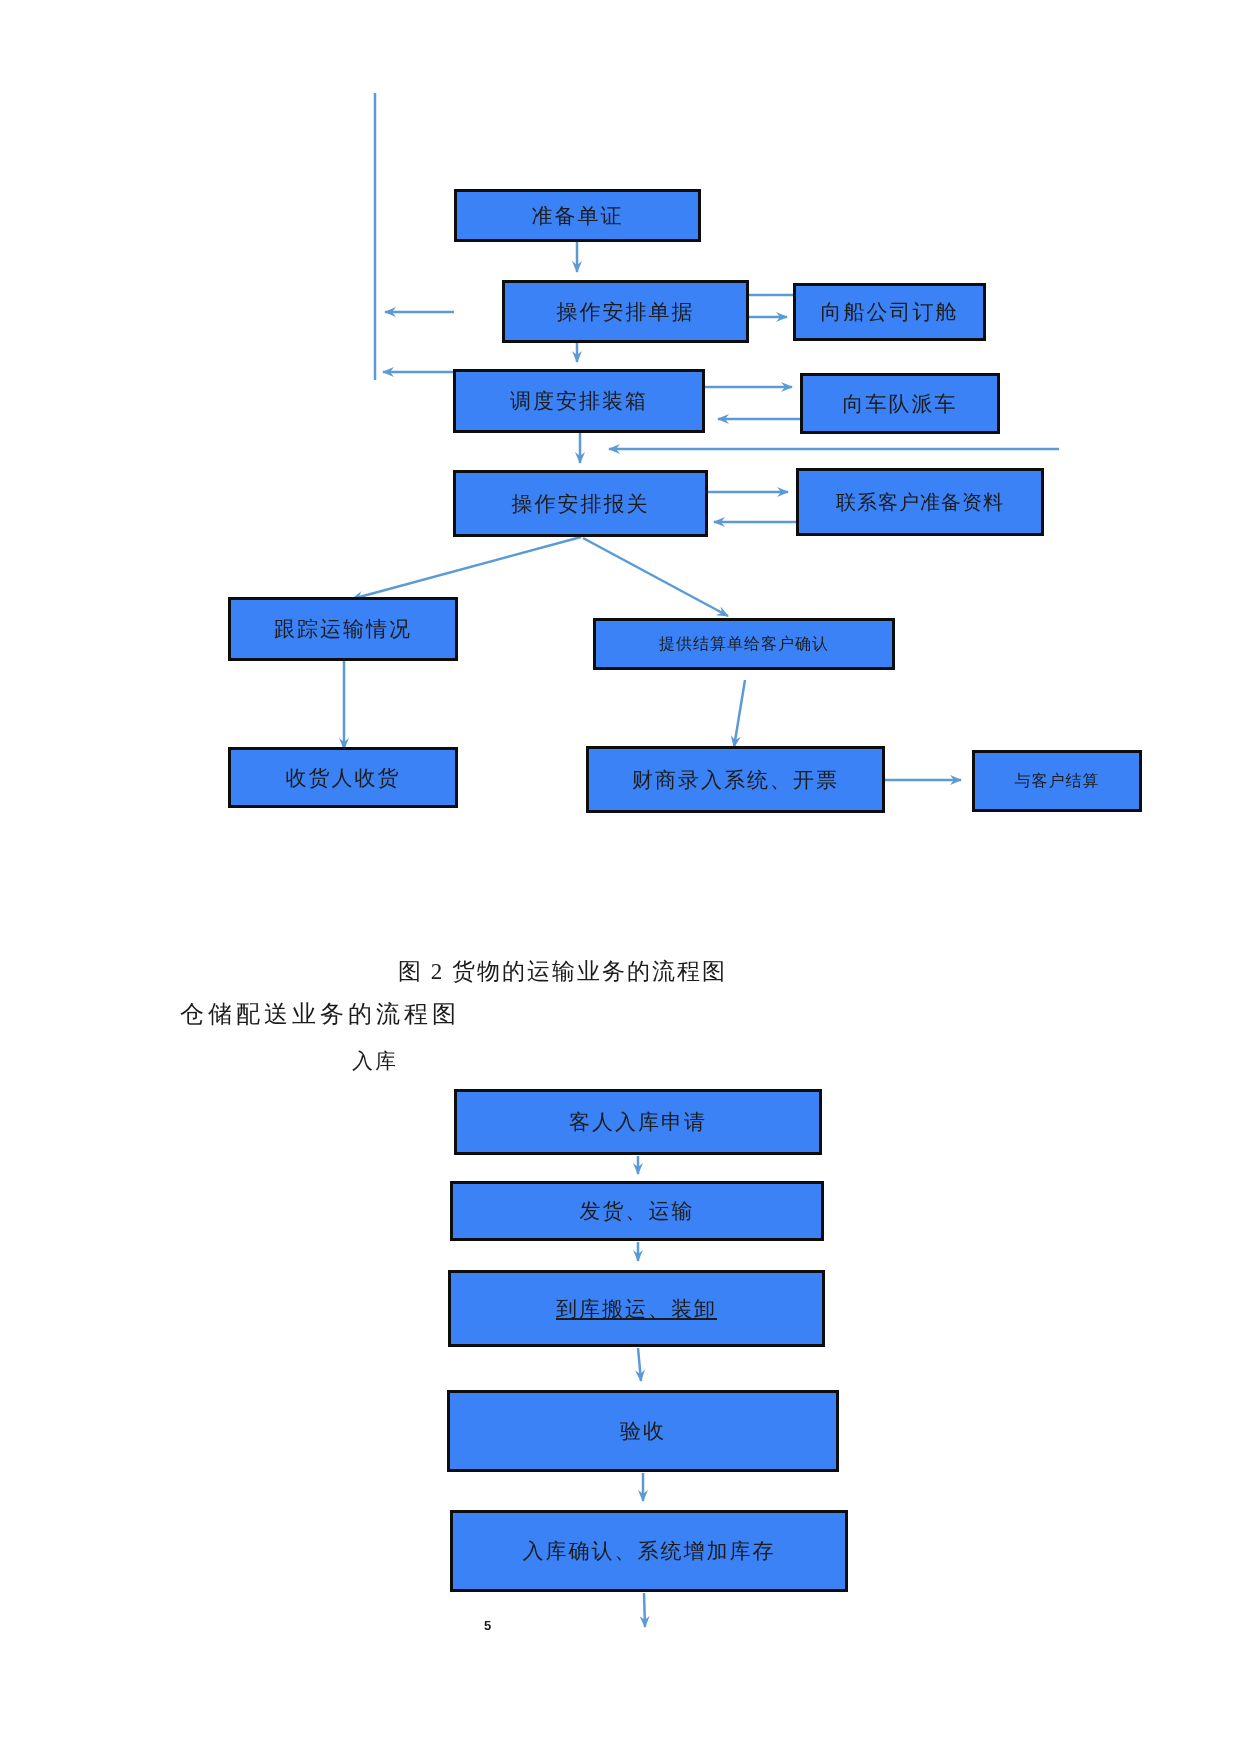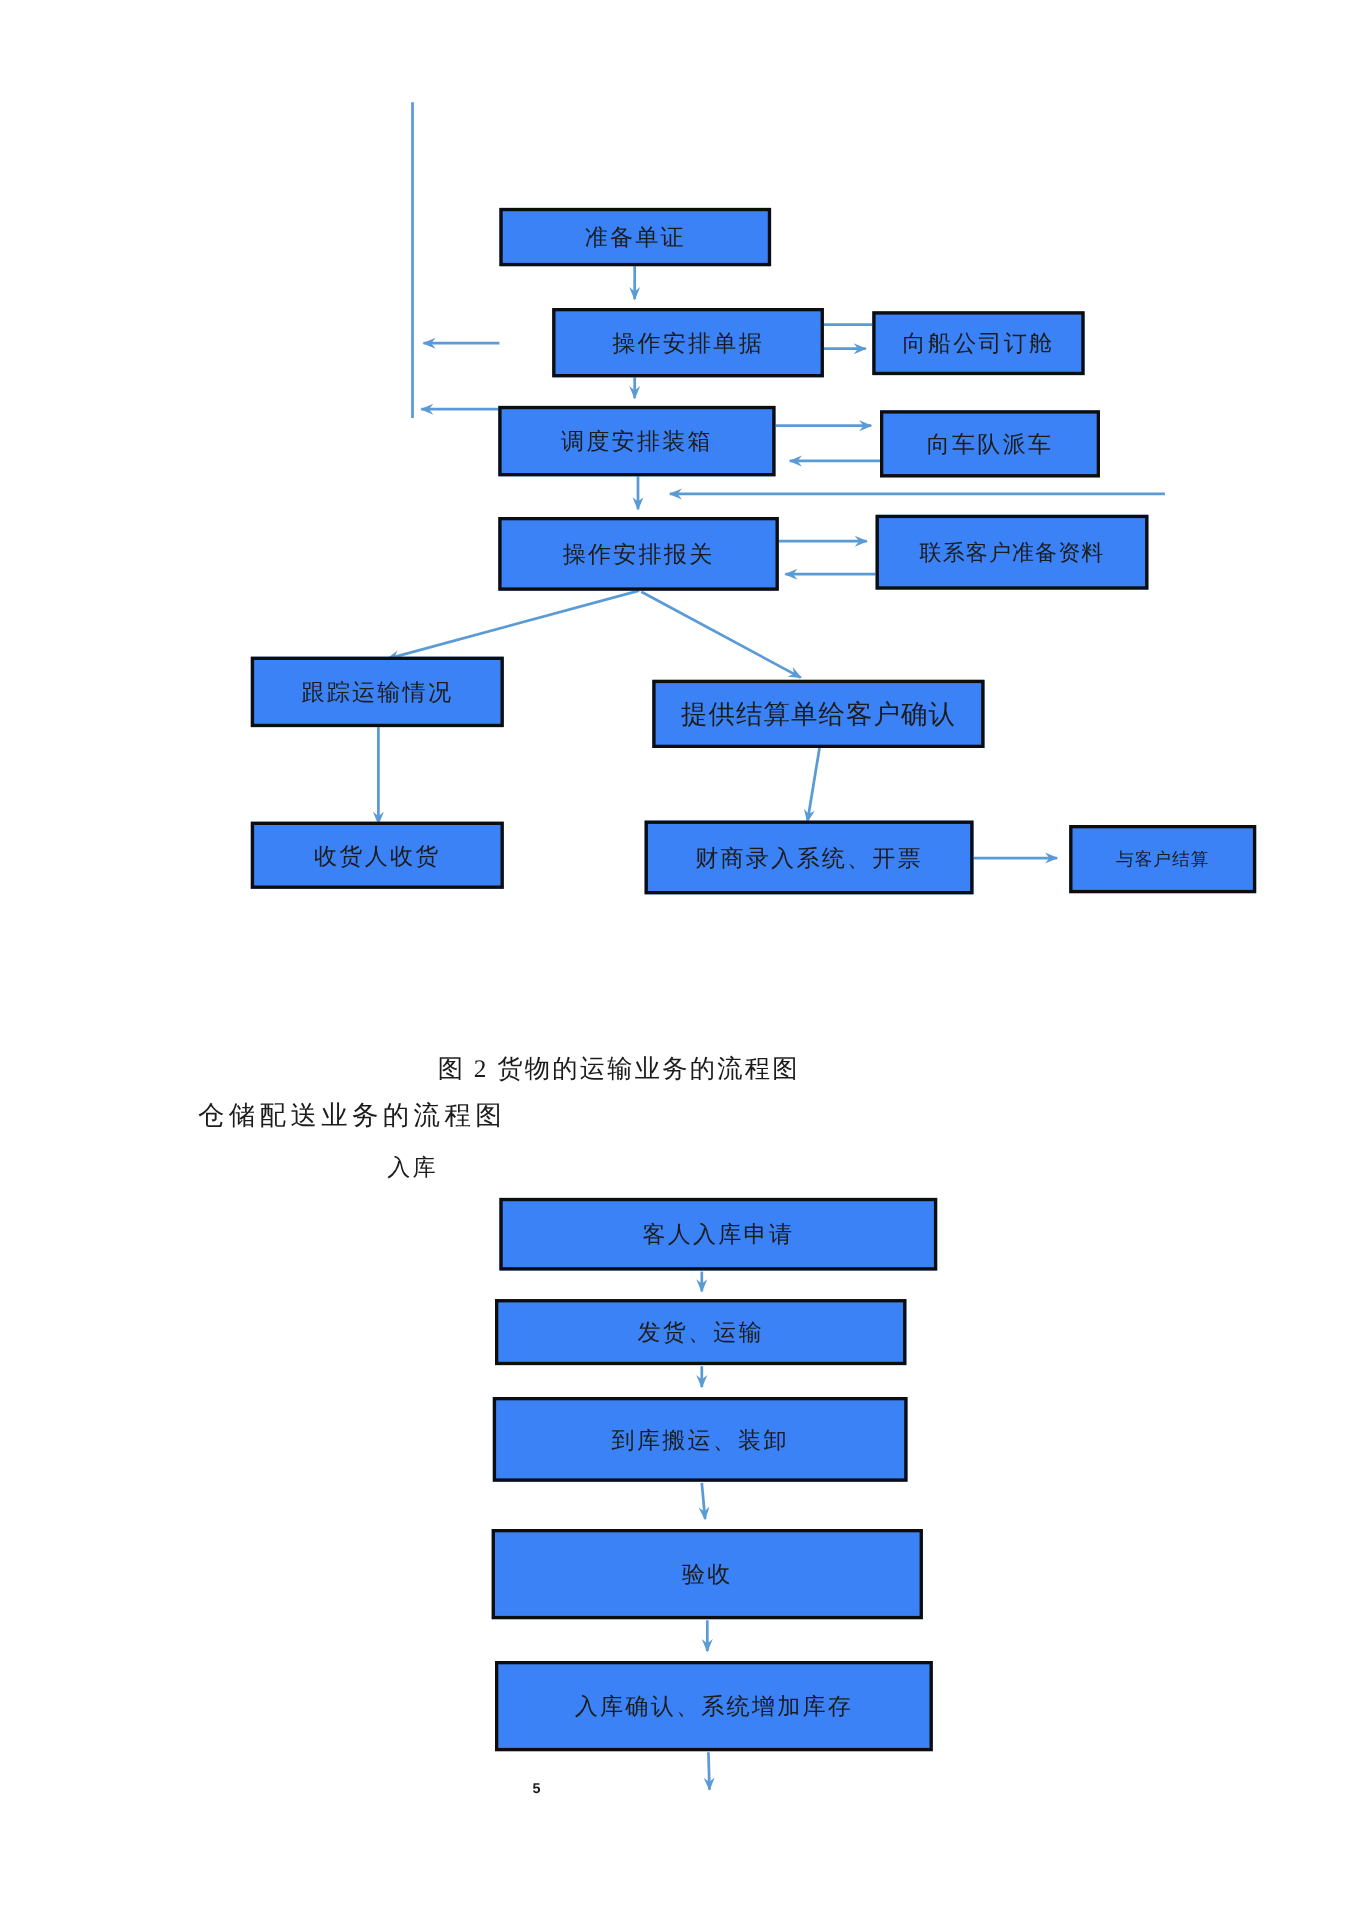--- a/index.html
+++ b/index.html
@@ -88,39 +88,39 @@
   <div class="fc-box" style="left:800px;top:373px;width:200px;height:61px;">向车队派车</div>
 
   <div class="fc-box" style="left:453px;top:369px;width:252px;height:64px;">调度安排装箱</div>
 
   <div class="fc-box" style="left:453px;top:470px;width:255px;height:67px;">操作安排报关</div>
 
   <div class="fc-box" style="left:796px;top:468px;width:248px;height:68px;font-size:20px;letter-spacing:1px;">联系客户准备资料</div>
 
   <div class="fc-box" style="left:228px;top:597px;width:230px;height:64px;">跟踪运输情况</div>
 
-  <div class="fc-box" style="left:593px;top:618px;width:302px;height:62px;font-size:24px;letter-spacing:1px;">提供结算单给客户确认</div>
+  <div class="fc-box" style="left:593px;top:618px;width:302px;height:52px;font-size:16px;letter-spacing:1px;">提供结算单给客户确认</div>
 
   <div class="fc-box" style="left:228px;top:747px;width:230px;height:61px;">收货人收货</div>
 
   <div class="fc-box" style="left:586px;top:746px;width:299px;height:67px;">财商录入系统、开票</div>
 
   <div class="fc-box" style="left:972px;top:750px;width:170px;height:62px;font-size:16px;letter-spacing:1px;">与客户结算</div>
 
   <div class="caption cap-fig" style="left:398px;top:956px;">图 2 货物的运输业务的流程图</div>
 
   <div class="caption cap-head" style="left:180px;top:998px;">仓储配送业务的流程图</div>
 
   <div class="caption cap-sub" style="left:352px;top:1047px;">入库</div>
 
-  <div class="fc-box" style="left:454px;top:1089px;width:398px;height:66px;">客人入库申请</div>
+  <div class="fc-box" style="left:454px;top:1089px;width:368px;height:66px;">客人入库申请</div>
 
   <div class="fc-box" style="left:450px;top:1181px;width:374px;height:60px;">发货、运输</div>
 
-  <div class="fc-box" style="left:448px;top:1270px;width:377px;height:77px;">到库搬运、装卸</div>
+  <div class="fc-box" style="left:448px;top:1270px;width:377px;height:77px;text-decoration:underline;">到库搬运、装卸</div>
 
   <div class="fc-box" style="left:447px;top:1390px;width:392px;height:82px;">验收</div>
 
   <div class="fc-box" style="left:450px;top:1510px;width:398px;height:82px;">入库确认、系统增加库存</div>
 
   <div class="page-num" style="left:484px;top:1618px;">5</div>
 
 </div>
 
 </body></html>

